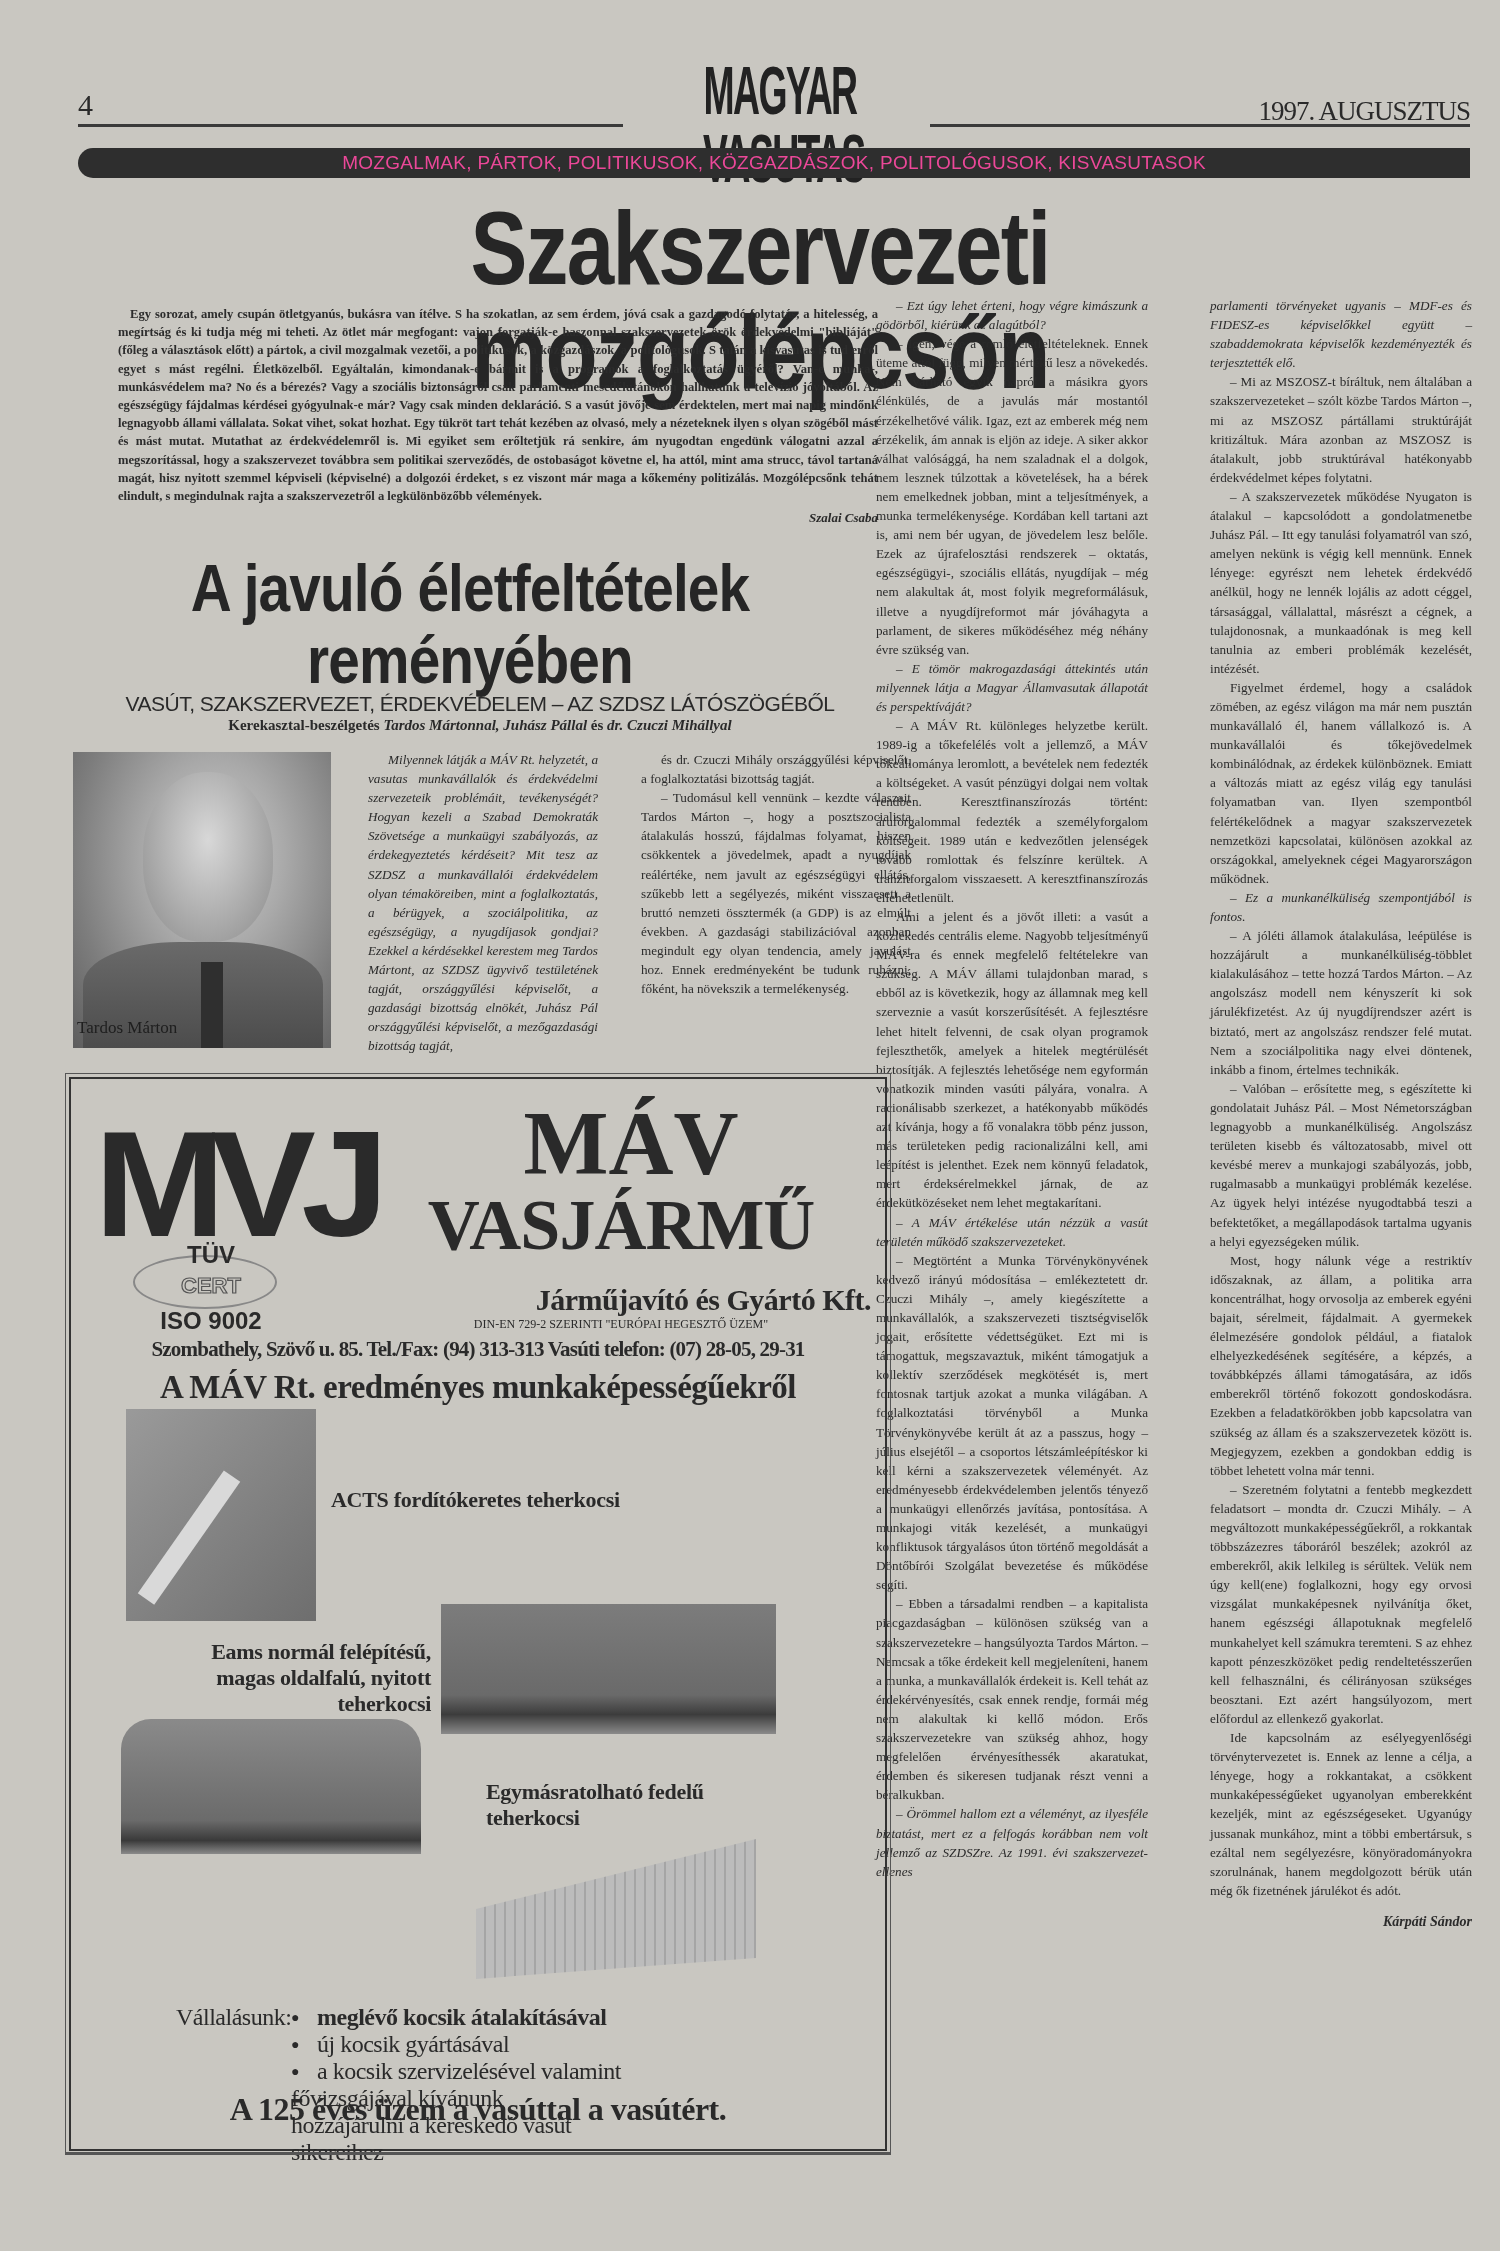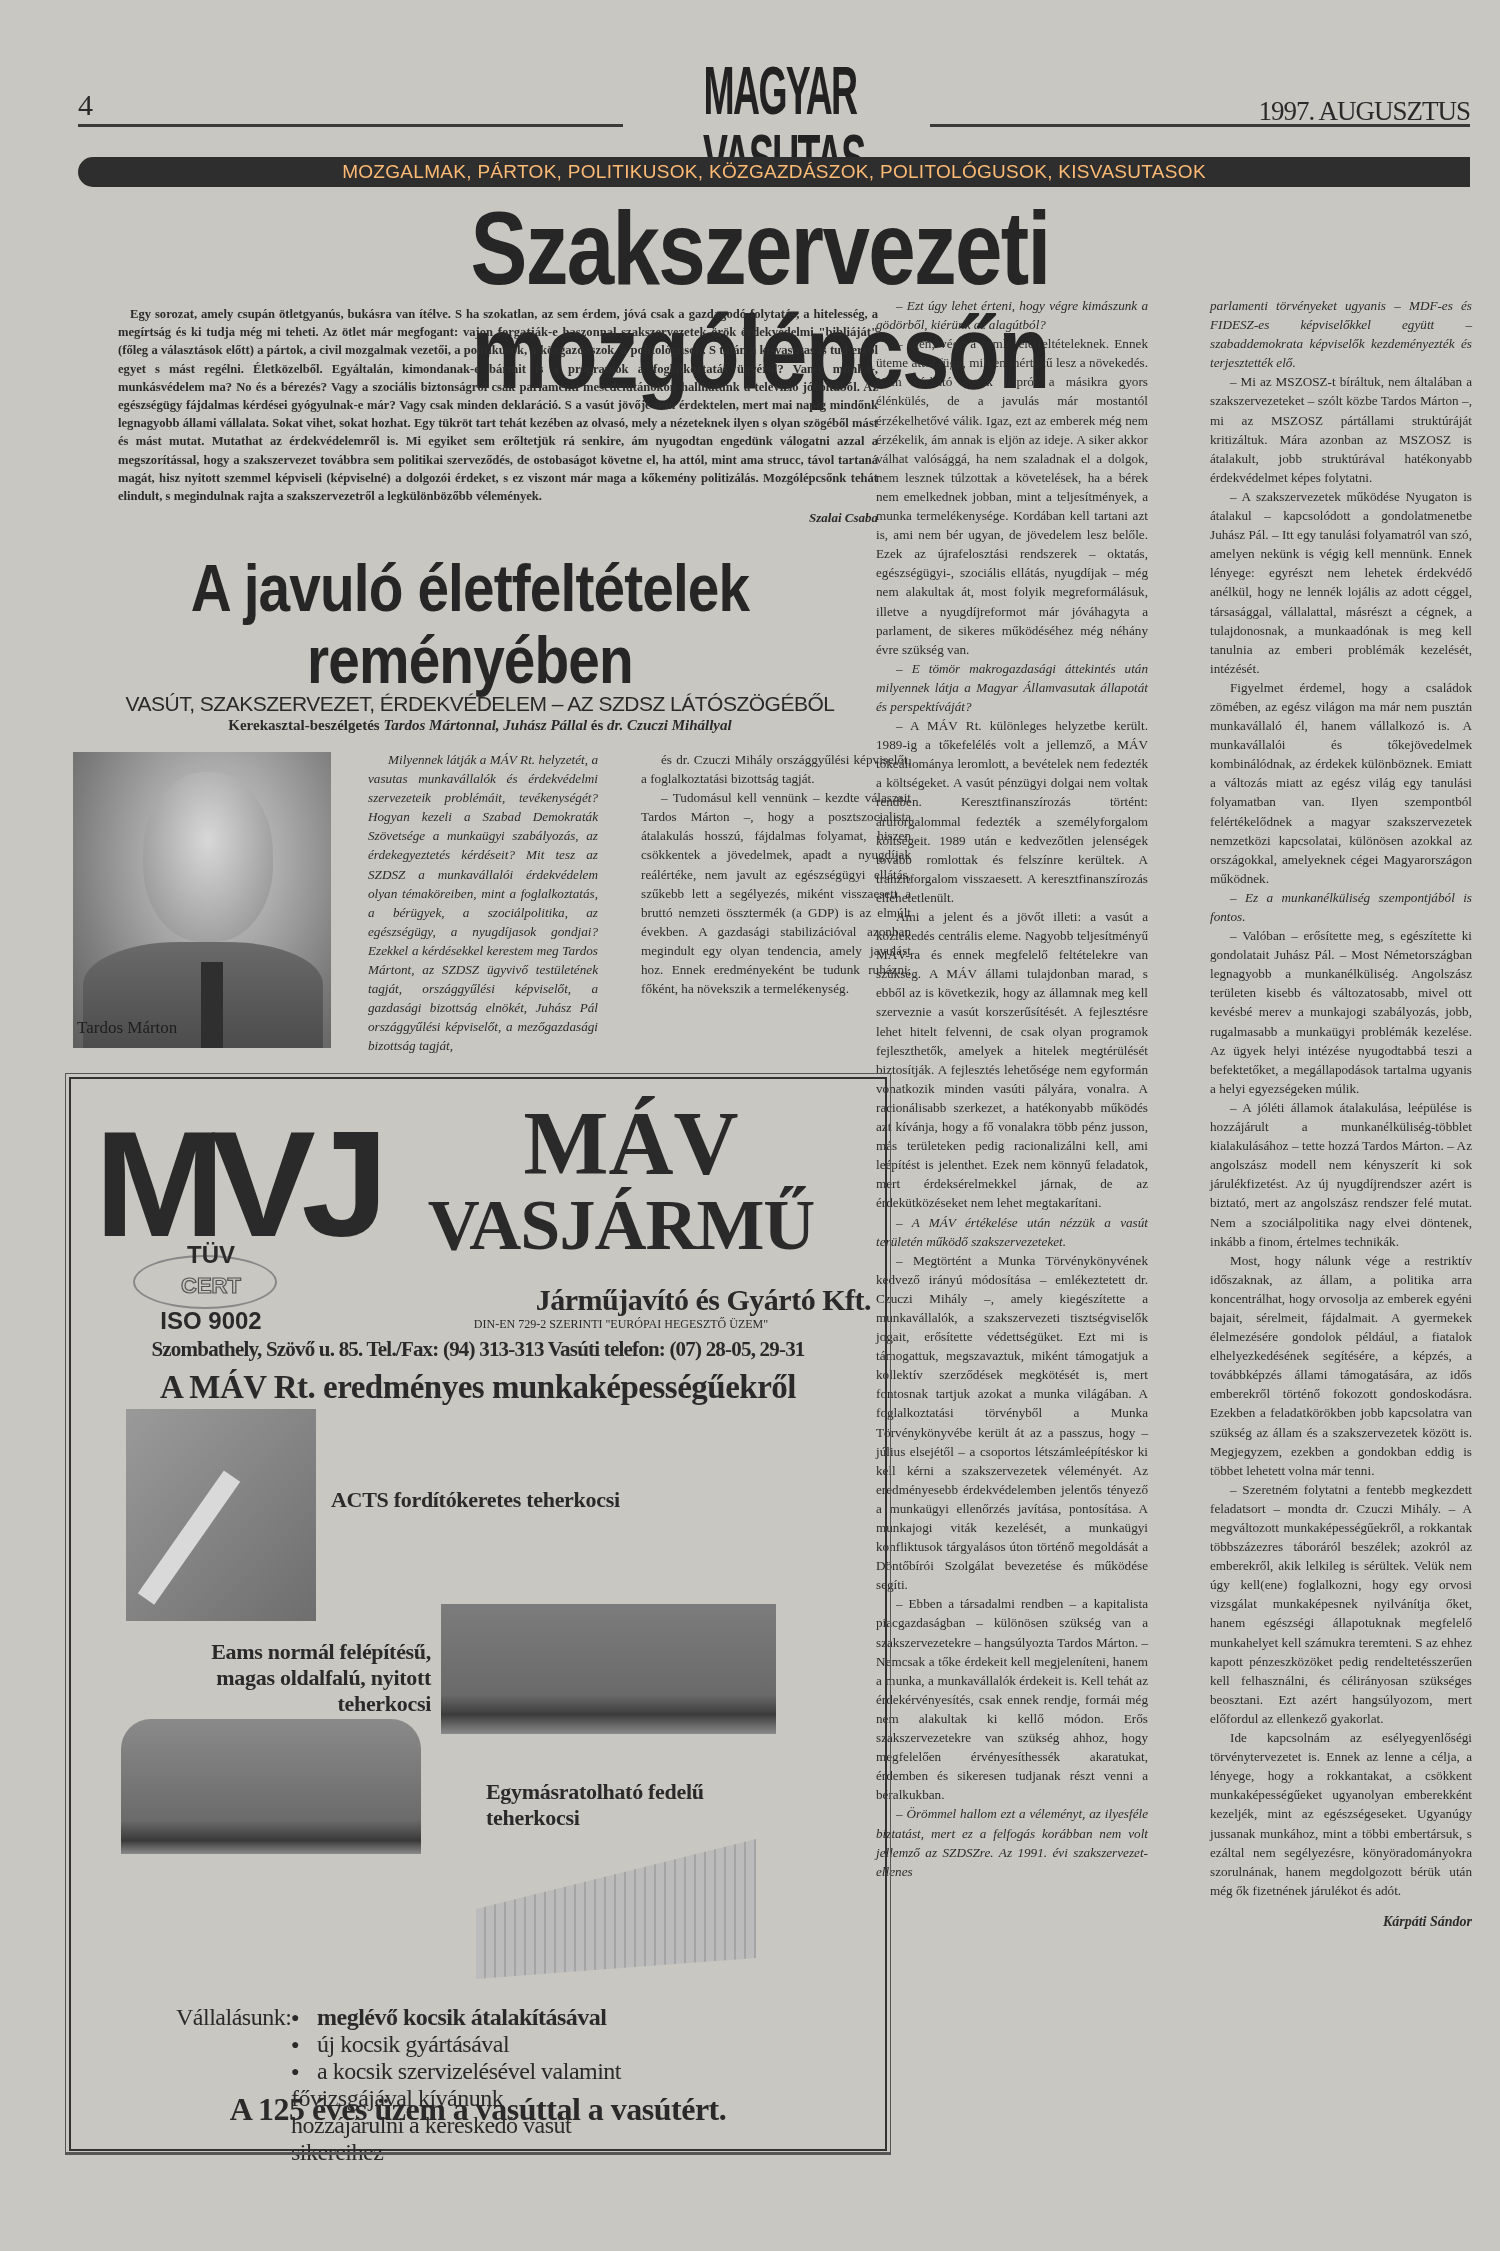--- a/index.html
+++ b/index.html
@@ -13,22 +13,22 @@
   .page { position:absolute; left:0; top:0; width:1500px; height:2251px; }
   
   .pagenum { position:absolute; left:78px; top:88px; font-size:30px; font-family:"Liberation Serif", serif; }
   .rule-left { position:absolute; left:78px; top:124px; width:545px; height:3px; background:#3a3a3a; }
   .rule-right { position:absolute; left:930px; top:124px; width:540px; height:3px; background:#3a3a3a; }
   .masthead { position:absolute; left:640px; top:56px; width:280px; text-align:center;
     font-family:"Liberation Sans Narrow","Liberation Sans", sans-serif; font-size:68px; font-weight:bold;
     letter-spacing:-3px; transform:scaleX(0.55); transform-origin:center; color:#222; line-height:1; }
   .date { position:absolute; right:30px; top:96px; font-size:27px; letter-spacing:-1px; }
   
-  .banner { position:absolute; left:78px; top:157px; width:1392px; height:30px; background:#2e2e2e;
-    border-radius:16px 0 0 16px; color:#fdba74; text-align:center; font-family:"Liberation Sans", sans-serif;
+  .banner { position:absolute; left:78px; top:148px; width:1392px; height:30px; background:#2e2e2e;
+    border-radius:16px 0 0 16px; color:#ec4899; text-align:center; font-family:"Liberation Sans", sans-serif;
     font-size:19px; line-height:30px; letter-spacing:0.3px; }
   .headline { position:absolute; left:180px; top:196px; width:1160px; text-align:center;
     font-family:"Liberation Sans", sans-serif; font-weight:bold; font-size:104px; line-height:1;
     letter-spacing:-2px; transform:scaleX(0.82); color:#262626; }
   
   .intro { position:absolute; left:118px; top:305px; width:760px; font-size:12.6px; font-weight:bold; line-height:18.2px;
     text-align:justify; text-indent:12px; font-family:"Liberation Serif", serif; color:#2c2c2c; }
   .intro-sig { position:absolute; left:720px; top:510px; width:158px; text-align:right; font-style:italic; font-weight:bold; font-size:13px; }
   
   .sub-head { position:absolute; left:100px; top:552px; width:740px; text-align:center;
@@ -143,22 +143,22 @@
       <p>– Megtörtént a Munka Törvénykönyvének kedvező irányú módosítása – emlékeztetett dr. Czuczi Mihály –, amely kiegészítette a munkavállalók, a szakszervezeti tisztségviselők jogait, erősítette védettségüket. Ezt mi is támogattuk, megszavaztuk, miként támogatjuk a kollektív szerződések megkötését is, mert fontosnak tartjuk azokat a munka világában. A foglalkoztatási törvényből a Munka Törvénykönyvébe került át az a passzus, hogy – július elsejétől – a csoportos létszámleépítéskor ki kell kérni a szakszervezetek véleményét. Az eredményesebb érdekvédelemben jelentős tényező a munkaügyi ellenőrzés javítása, pontosítása. A munkajogi viták kezelését, a munkaügyi konfliktusok tárgyalásos úton történő megoldását a Döntőbírói Szolgálat bevezetése és működése segíti.</p>
       <p>– Ebben a társadalmi rendben – a kapitalista piacgazdaságban – különösen szükség van a szakszervezetekre – hangsúlyozta Tardos Márton. – Nemcsak a tőke érdekeit kell megjeleníteni, hanem a munka, a munkavállalók érdekeit is. Kell tehát az érdekérvényesítés, csak ennek rendje, formái még nem alakultak ki kellő módon. Erős szakszervezetekre van szükség ahhoz, hogy megfelelően érvényesíthessék akaratukat, érdemben és sikeresen tudjanak részt venni a béralkukban.</p>
       <p class="q">– Örömmel hallom ezt a véleményt, az ilyesféle biztatást, mert ez a felfogás korábban nem volt jellemző az SZDSZre. Az 1991. évi szakszervezet-ellenes</p>
     </div>
   <div class="col col4">
   <p class="q" style="text-indent: 0px;">parlamenti törvényeket ugyanis – MDF-es és FIDESZ-es képviselőkkel együtt – szabaddemokrata képviselők kezdeményezték és terjesztették elő.</p>
       <p>– Mi az MSZOSZ-t bíráltuk, nem általában a szakszervezeteket – szólt közbe Tardos Márton –, mi az MSZOSZ pártállami struktúráját kritizáltuk. Mára azonban az MSZOSZ is átalakult, jobb struktúrával hatékonyabb érdekvédelmet képes folytatni.</p>
       <p>– A szakszervezetek működése Nyugaton is átalakul – kapcsolódott a gondolatmenetbe Juhász Pál. – Itt egy tanulási folyamatról van szó, amelyen nekünk is végig kell mennünk. Ennek lényege: egyrészt nem lehetek érdekvédő anélkül, hogy ne lennék lojális az adott céggel, társasággal, vállalattal, másrészt a cégnek, a tulajdonosnak, a munkaadónak is meg kell tanulnia az emberi problémák kezelését, intézését.</p>
       <p>Figyelmet érdemel, hogy a családok zömében, az egész világon ma már nem pusztán munkavállaló él, hanem vállalkozó is. A munkavállalói és tőkejövedelmek kombinálódnak, az érdekek különböznek. Emiatt a változás miatt az egész világ egy tanulási folyamatban van. Ilyen szempontból felértékelődnek a magyar szakszervezetek nemzetközi kapcsolatai, különösen azokkal az országokkal, amelyeknek cégei Magyarországon működnek.</p>
       <p class="q">– Ez a munkanélküliség szempontjából is fontos.</p>
+      <p>– A jóléti államok átalakulása, leépülése is hozzájárult a munkanélküliség-többlet kialakulásához – tette hozzá Tardos Márton. – Az angolszász modell nem kényszerít ki sok járulékfizetést. Az új nyugdíjrendszer azért is biztató, mert az angolszász rendszer felé mutat. Nem a szociálpolitika nagy elvei döntenek, inkább a finom, értelmes technikák.</p>
       <p>– Valóban – erősítette meg, s egészítette ki gondolatait Juhász Pál. – Most Németországban legnagyobb a munkanélküliség. Angolszász területen kisebb és változatosabb, mivel ott kevésbé merev a munkajogi szabályozás, jobb, rugalmasabb a munkaügyi problémák kezelése. Az ügyek helyi intézése nyugodtabbá teszi a befektetőket, a megállapodások tartalma ugyanis a helyi egyezségeken múlik.</p>
-      <p>– A jóléti államok átalakulása, leépülése is hozzájárult a munkanélküliség-többlet kialakulásához – tette hozzá Tardos Márton. – Az angolszász modell nem kényszerít ki sok járulékfizetést. Az új nyugdíjrendszer azért is biztató, mert az angolszász rendszer felé mutat. Nem a szociálpolitika nagy elvei döntenek, inkább a finom, értelmes technikák.</p>
       <p>Most, hogy nálunk vége a restriktív időszaknak, az állam, a politika arra koncentrálhat, hogy orvosolja az emberek egyéni bajait, sérelmeit, fájdalmait. A gyermekek élelmezésére gondolok például, a fiatalok elhelyezkedésének segítésére, a képzés, a továbbképzés állami támogatására, az idős emberekről történő fokozott gondoskodásra. Ezekben a feladatkörökben jobb kapcsolatra van szükség az állam és a szakszervezetek között is. Megjegyzem, ezekben a gondokban eddig is többet lehetett volna már tenni.</p>
       <p>– Szeretném folytatni a fentebb megkezdett feladatsort – mondta dr. Czuczi Mihály. – A megváltozott munkaképességűekről, a rokkantak többszázezres táboráról beszélek; azokról az emberekről, akik lelkileg is sérültek. Velük nem úgy kell(ene) foglalkozni, hogy egy orvosi vizsgálat munkaképesnek nyilvánítja őket, hanem egészségi állapotuknak megfelelő munkahelyet kell számukra teremteni. S az ehhez kapott pénzeszközöket pedig rendeltetésszerűen kell felhasználni, és célirányosan szükséges beosztani. Ezt azért hangsúlyozom, mert előfordul az ellenkező gyakorlat.</p>
       <p>Ide kapcsolnám az esélyegyenlőségi törvénytervezetet is. Ennek az lenne a célja, a lényege, hogy a rokkantakat, a csökkent munkaképességűeket ugyanolyan emberekként kezeljék, mint az egészségeseket. Ugyanúgy jussanak munkához, mint a többi embertársuk, s ezáltal nem segélyezésre, könyöradományokra szorulnának, hanem megdolgozott bérük után még ők fizetnének járulékot és adót.</p>
       <div class="sig">Kárpáti Sándor</div>
     </div>
 
   <div class="ad">
     <div class="mvj">MVJ</div>
     <div class="tuv-oval"></div>
     <div class="tuv">TÜV</div>

